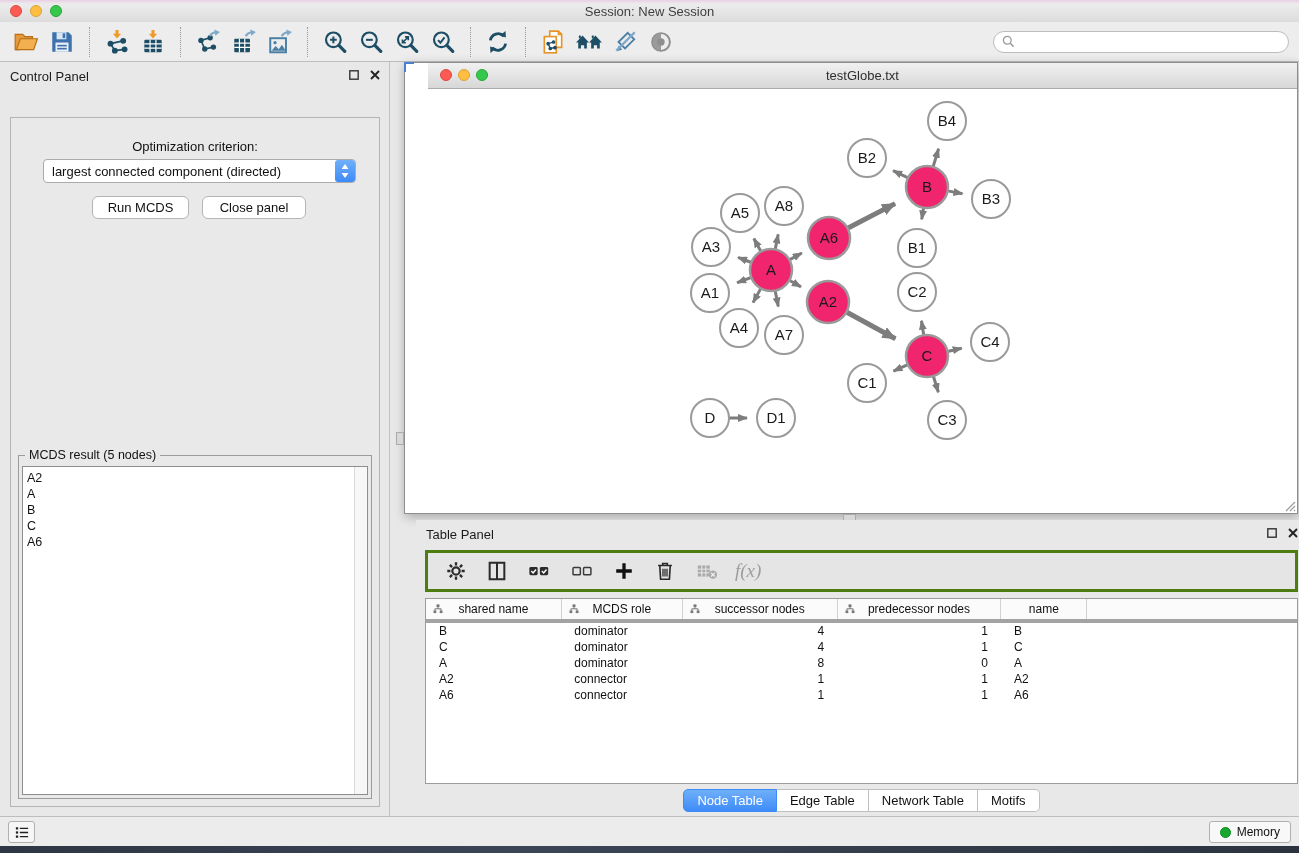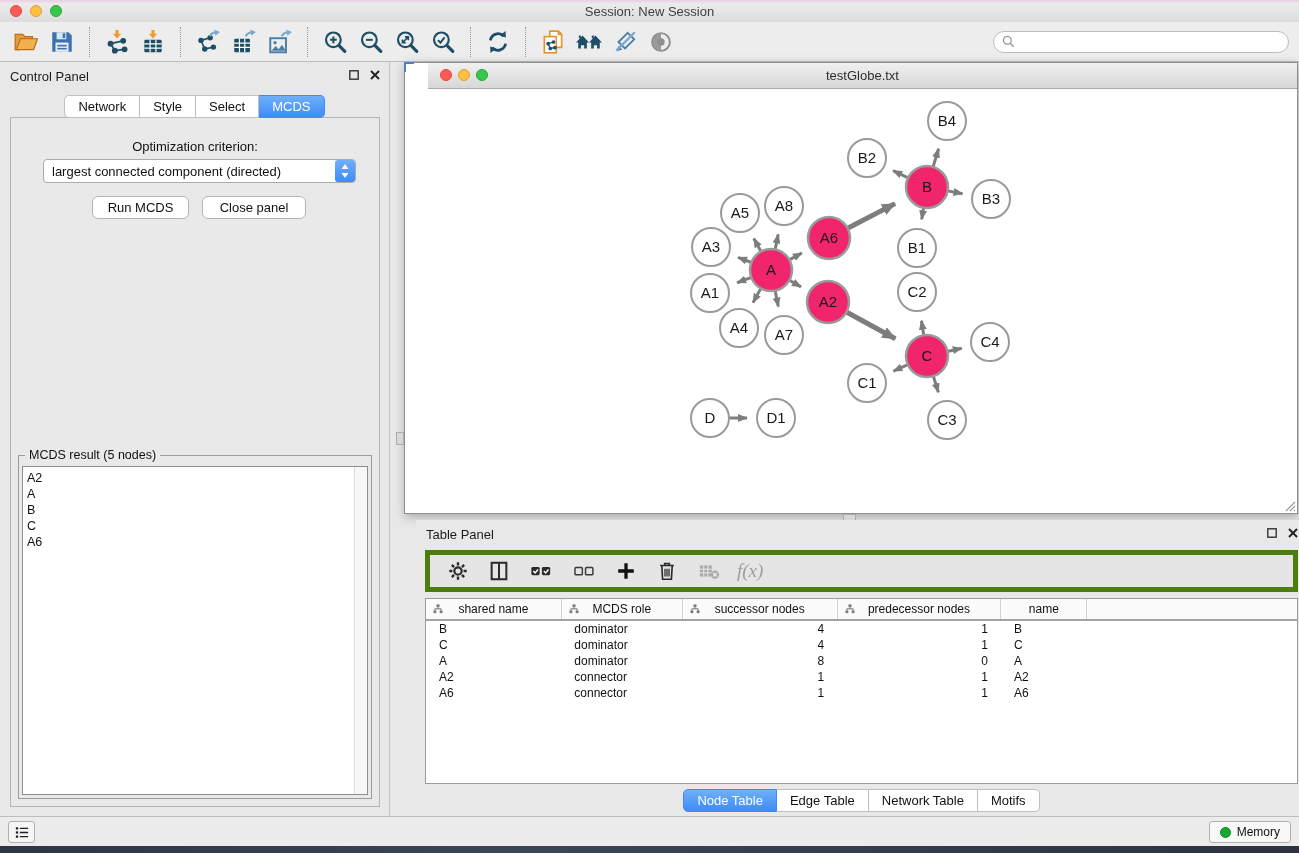--- a/index.html
+++ b/index.html
@@ -59,26 +59,26 @@
   #net-corner{position:absolute;left:-1px;top:-1px;width:8px;height:8px;border-left:2px solid #4a7fd0;border-top:2px solid #4a7fd0;}
   #net-svg{position:absolute;left:0;top:25px;}
   #net-grip{position:absolute;right:1px;bottom:1px;}
 
   .grip{position:absolute;background:#d8d8d8;border:1px solid #ababab;box-sizing:border-box;}
   #grip-v{left:396px;top:432px;width:8px;height:13px;}
   #grip-h{left:843px;top:514px;width:13px;height:7px;}
 
   
   #table-panel{position:absolute;left:416px;top:520px;width:891px;height:296px;background:#e8e8e8;}
-  #tp-toolbar{position:absolute;left:9px;right:9px;top:30px;height:42px;background:#e5e5e5;border:5px solid #4d7c0f;display:flex;align-items:center;gap:19px;padding-left:17px;box-sizing:border-box;}
+  #tp-toolbar{position:absolute;left:9px;right:9px;top:30px;height:42px;background:#e5e5e5;border:3px solid #4d7c0f;display:flex;align-items:center;gap:19px;padding-left:17px;box-sizing:border-box;}
   .tp-icn{display:flex;align-items:center;justify-content:center;}
   #fx-label{font-family:"Liberation Serif",serif;font-style:italic;font-size:19px;color:#9d9d9d;margin-left:-3px;}
   #tp-table{position:absolute;left:9px;right:9px;top:78px;bottom:32px;background:#fff;border:1px solid #9c9c9c;overflow:hidden;}
   #tp-table table{border-collapse:collapse;table-layout:fixed;}
-  #tp-table th{height:20px;background:#fbfbfb;border-right:1px solid #d2d2d2;border-bottom:2px solid #a3a3a3;font-weight:normal;font-size:12px;color:#111;padding:0;position:relative;text-align:center;}
+  #tp-table th{height:20px;background:#fbfbfb;border-right:1px solid #d2d2d2;border-bottom:4px solid #a3a3a3;font-weight:normal;font-size:12px;color:#111;padding:0;position:relative;text-align:center;}
   #tp-table th .hdr-icn{position:absolute;left:7px;top:5px;}
   #tp-table td{height:16px;font-size:12px;color:#111;padding:0 13px;white-space:nowrap;overflow:hidden;}
   #tp-tabs{position:absolute;left:0;right:0;bottom:4px;display:flex;justify-content:center;}
 
   
   #status-bar{position:absolute;left:0;top:816px;right:0;height:30px;background:#ececec;border-top:1px solid #bdbdbd;box-sizing:border-box;}
   #status-left-btn{position:absolute;left:8px;top:4px;width:27px;height:22px;background:#f6f6f6;border:1px solid #b0b0b0;border-radius:3px;display:flex;align-items:center;justify-content:center;box-sizing:border-box;}
   #memory-btn{position:absolute;right:8px;top:4px;height:22px;background:#f8f8f8;border:1px solid #b0b0b0;border-radius:3px;display:flex;align-items:center;gap:6px;padding:0 10px;font-size:12px;color:#111;box-sizing:border-box;}
   #memory-dot{width:11px;height:11px;border-radius:50%;background:#17a62e;border:1px solid #0e8a22;box-sizing:border-box;}
   #desktop-strip{position:absolute;left:0;top:846px;right:0;height:7px;background:linear-gradient(90deg,#2e3644,#3a4556 40%,#2c333f);}
@@ -252,26 +252,20 @@
               <rect x="0.8" y="0.8" width="8.4" height="8.4" fill="none" stroke="#333" stroke-width="1.4"></rect>
             </svg>
           </span>
         <span class="win-icn">
             <svg width="10" height="10" viewBox="0 0 10 10">
               <path d="M1 1l8 8M9 1L1 9" stroke="#222" stroke-width="1.9"></path>
             </svg>
           </span>
       </span>
     </div>
-    <div id="cp-tabs" class="tabset">
-        <div class="tab">Network</div>
-        <div class="tab">Style</div>
-        <div class="tab">Select</div>
-        <div class="tab active">MCDS</div>
-      </div>
     <div id="cp-body">
       <div id="criterion">
         <span class="sel-text">largest connected component (directed)</span>
         <span class="stepper">
           <svg width="10" height="16" viewBox="0 0 10 16">
               <path d="M5 1L8.4 6H1.6z" fill="#fff"></path>
               <path d="M5 15L1.6 10h6.8z" fill="#fff"></path>
             </svg>
         </span>
       </div>

